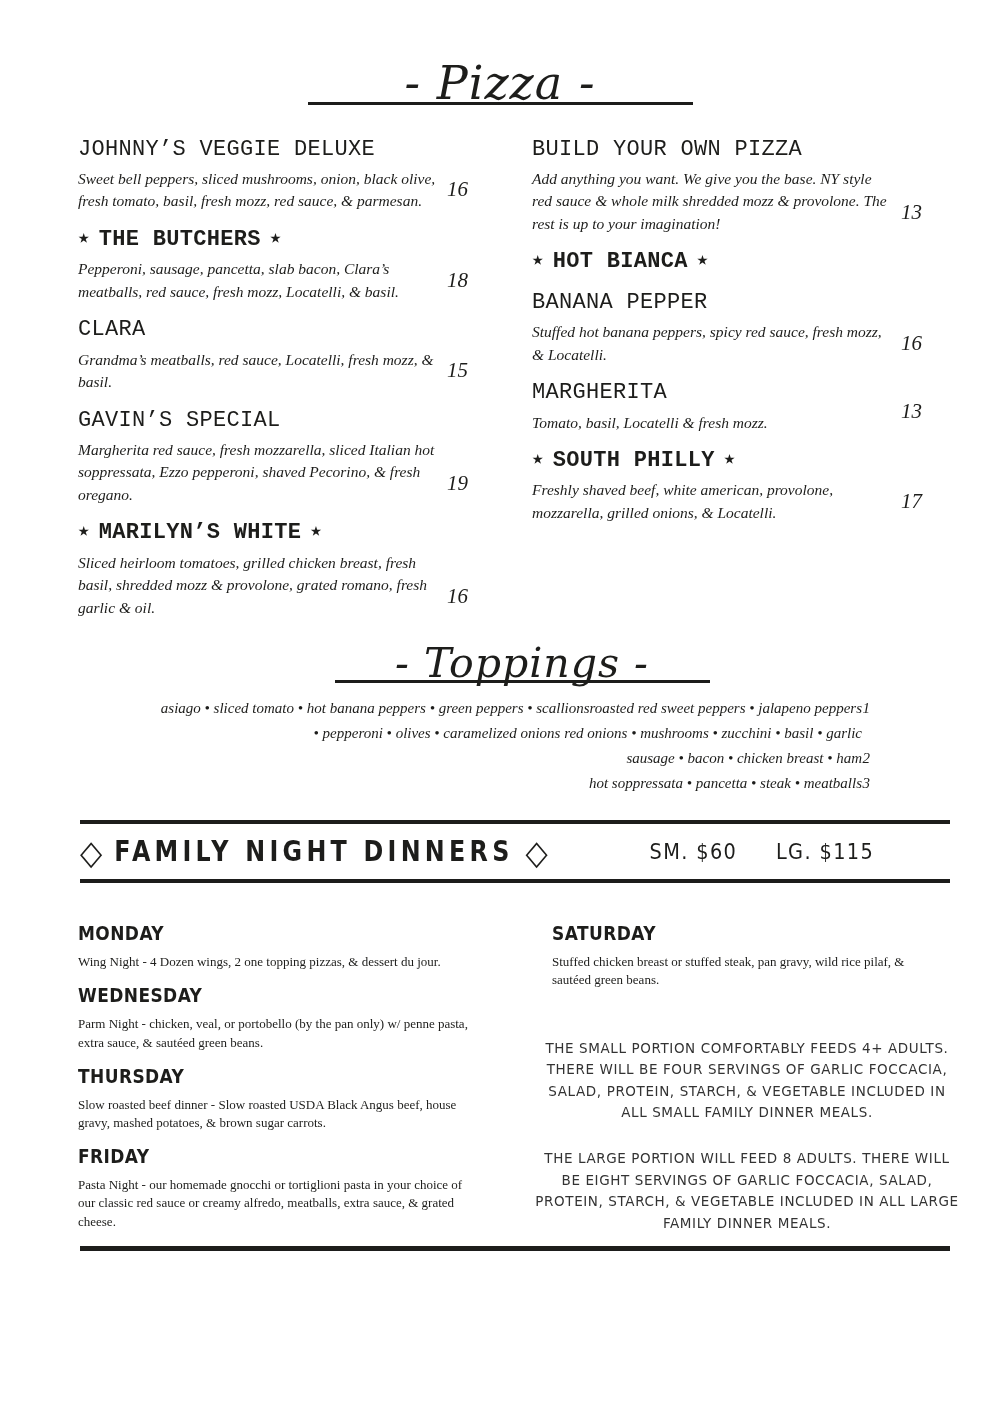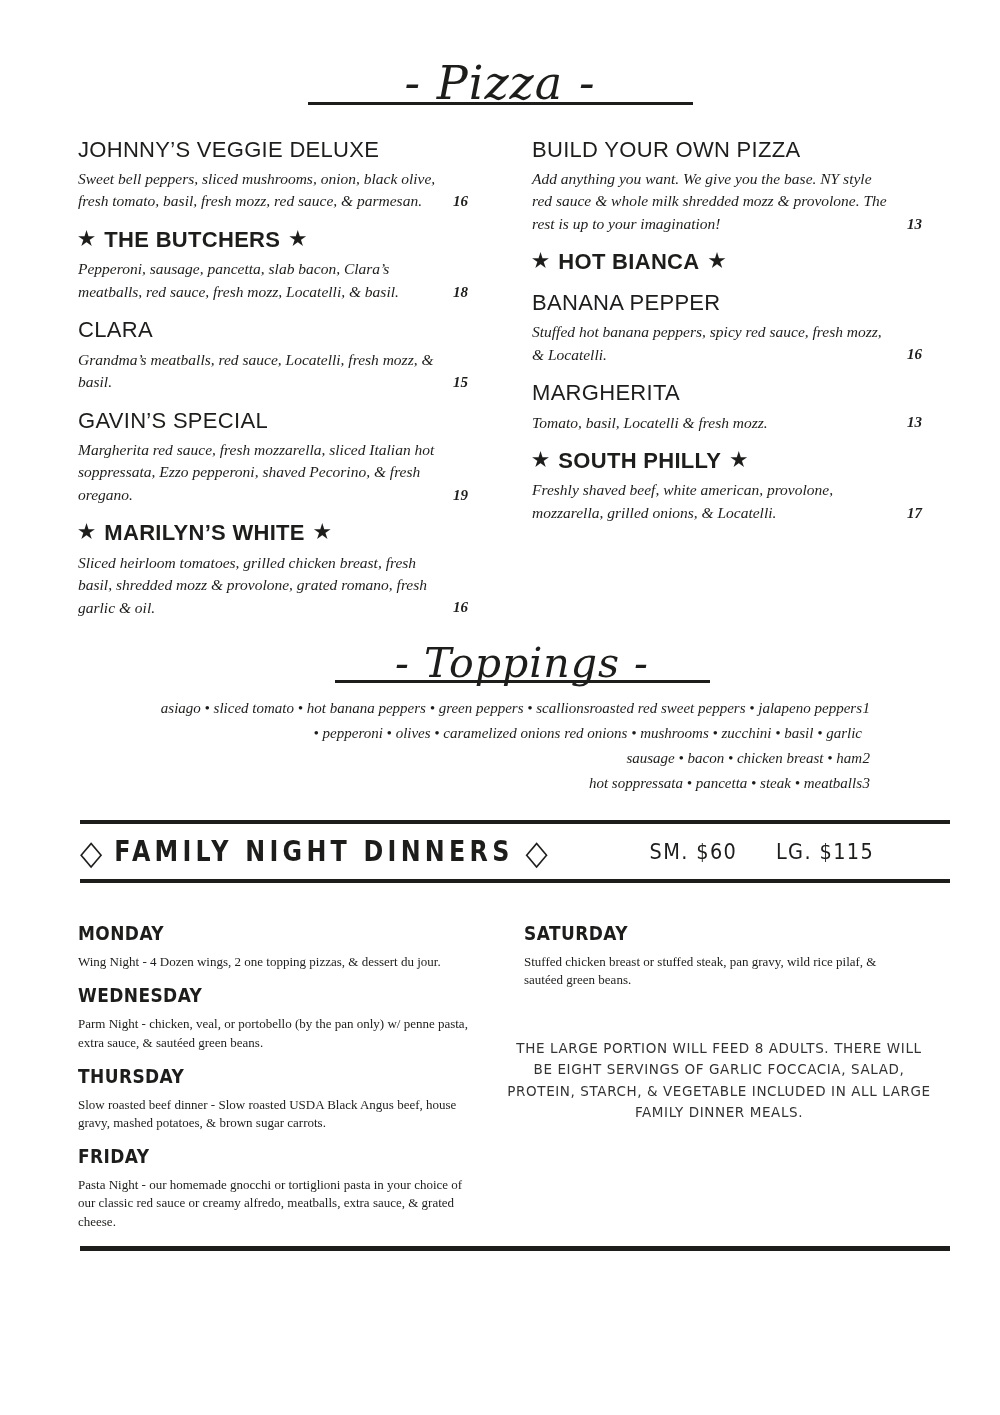--- a/index.html
+++ b/index.html
@@ -36,41 +36,41 @@
   
   .menu-grid {
     display:grid;
     grid-template-columns:390px 390px;
     column-gap:64px;
     padding:0 78px;
     margin-top:32px;
   }
   .pizza-item { margin-bottom:14px; }
   .pizza-item-name {
-    font-family:Liberation Sans, sans-serif;
+    font-family:Liberation Mono, monospace;
     font-size:22px;
     font-weight:400;
     letter-spacing:0.3px;
     line-height:1.2;
     margin-bottom:5px;
     white-space:nowrap;
   }
   .pizza-item-name.starred { font-weight:700; }
   .pizza-item-name .star { font-size:19px; margin:0 9px; position:relative; top:-2px; }
   .pizza-item-name .star.first { margin-left:0; }
   .pizza-desc {
     position:relative;
     font-style:italic;
     font-size:15.5px;
     line-height:1.45;
   }
   .pizza-desc .desc-text { display:block; max-width:362px; }
   .pizza-desc .price {
-    position:absolute; right:0; bottom:0;
-    font-style:italic; font-size:15px;font-weight:bold;
+    position:absolute; right:0; bottom:8px;
+    font-style:italic; font-size:21px;
   }
 
   
   .toppings-header { margin-top:8px;padding-left:44px; }
   .toppings-rows { margin-top:13px; padding:0 78px; }
   .topping-row {
     position:relative;
     text-align:right;
     font-style:italic;
     font-size:15px;
@@ -109,21 +109,21 @@
     font-family:"DejaVu Sans", sans-serif;
     font-size:21px; letter-spacing:1.5px;
     transform:scaleX(0.92); transform-origin:right center;
     white-space:nowrap;
   }
 
   
   .dinners-grid {
     display:grid;
     grid-template-columns:390px 390px;
-    column-gap:56px;
+    column-gap:84px;
     padding:0 78px;
     margin-top:38px;
   }
   .day-entry { margin-bottom:12px; }
   .day-name {
     font-family:"DejaVu Sans", sans-serif;
     font-weight:700;
     font-size:20px;
     line-height:1.2;
     letter-spacing:0.5px;
@@ -284,20 +284,21 @@
         </div>
       </div>
     <div class="menu-col" id="days-right">
       <div id="days-right-entries">
           <div class="day-entry">
             <div class="day-name">SATURDAY</div>
             <div class="day-desc">Stuffed chicken breast or stuffed steak, pan gravy, wild rice pilaf, &amp; sautéed green beans.</div>
           </div>
         </div>
       <div class="notes" id="notes">
+          <div class="note-par">THE SMALL PORTION COMFORTABLY FEEDS 4+ ADULTS. THERE WILL BE FOUR SERVINGS OF GARLIC FOCCACIA, SALAD, PROTEIN, STARCH, &amp; VEGETABLE INCLUDED IN ALL SMALL FAMILY DINNER MEALS.</div>
           <div class="note-par">THE LARGE PORTION WILL FEED 8 ADULTS. THERE WILL BE EIGHT SERVINGS OF GARLIC FOCCACIA, SALAD, PROTEIN, STARCH, &amp; VEGETABLE INCLUDED IN ALL LARGE FAMILY DINNER MEALS.</div>
         </div>
     </div>
   </section>
 
   <div class="bottom-rule"></div>
 
 </div>
 
 </body></html>

